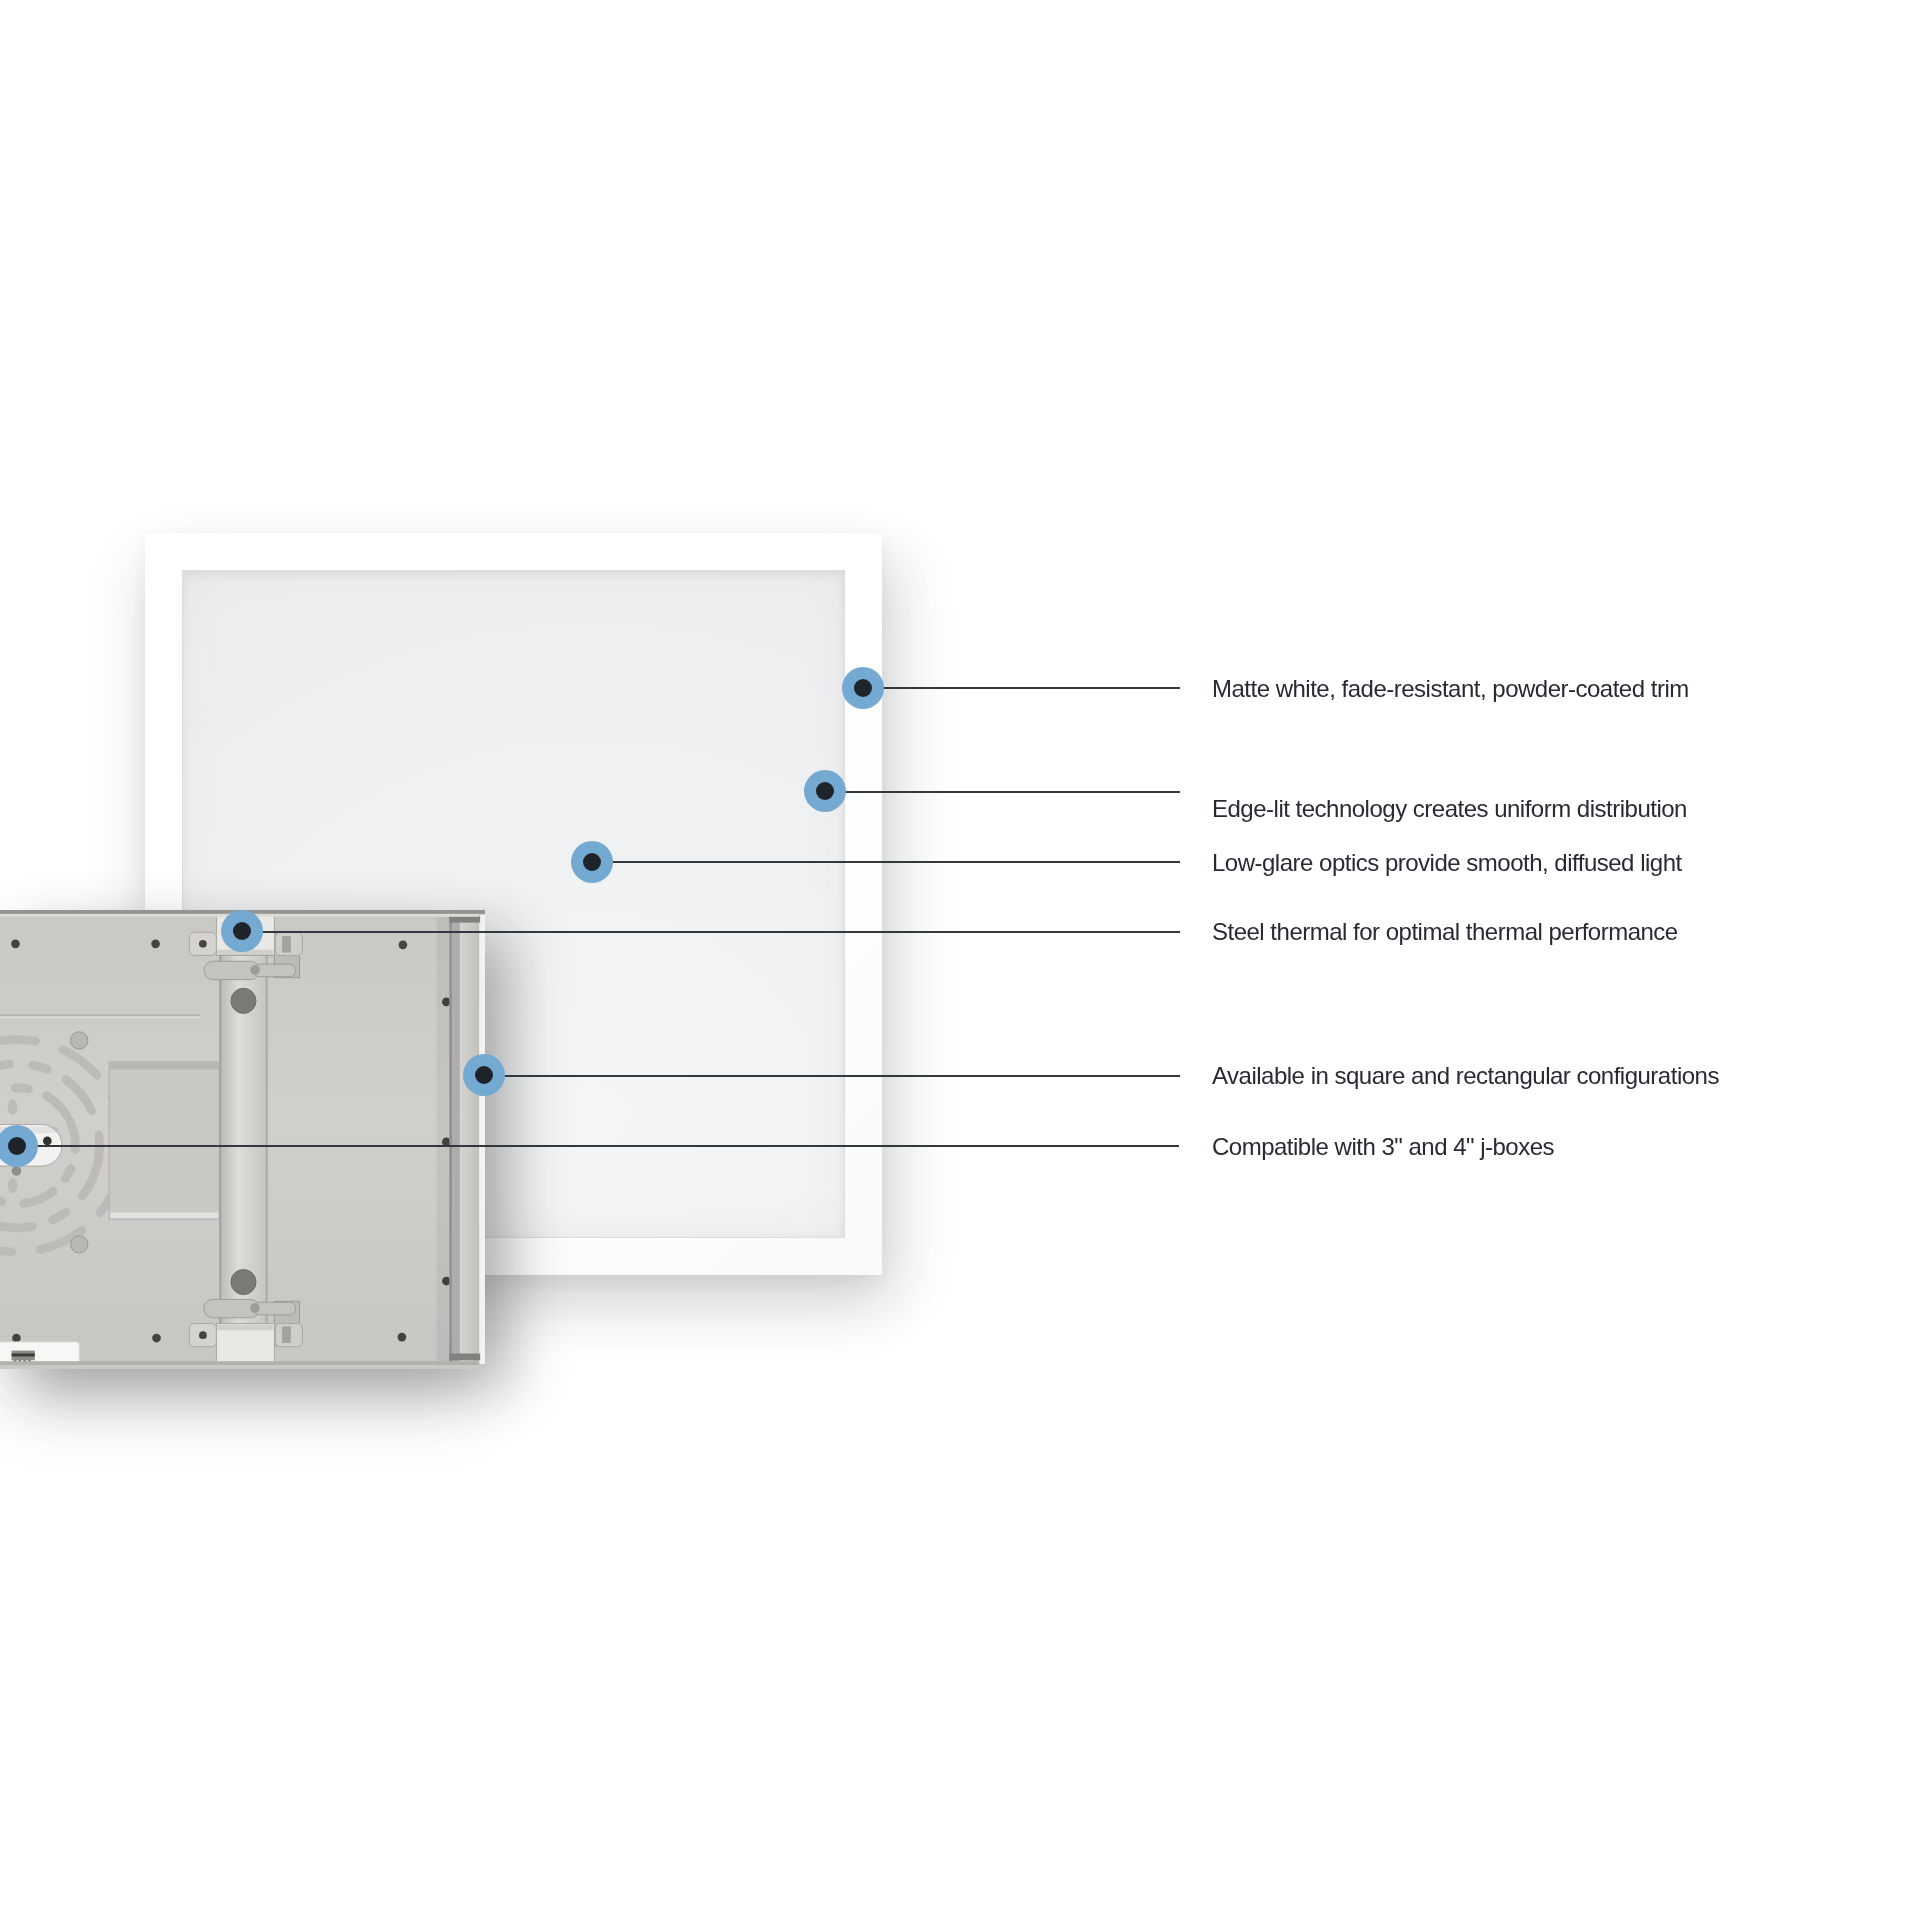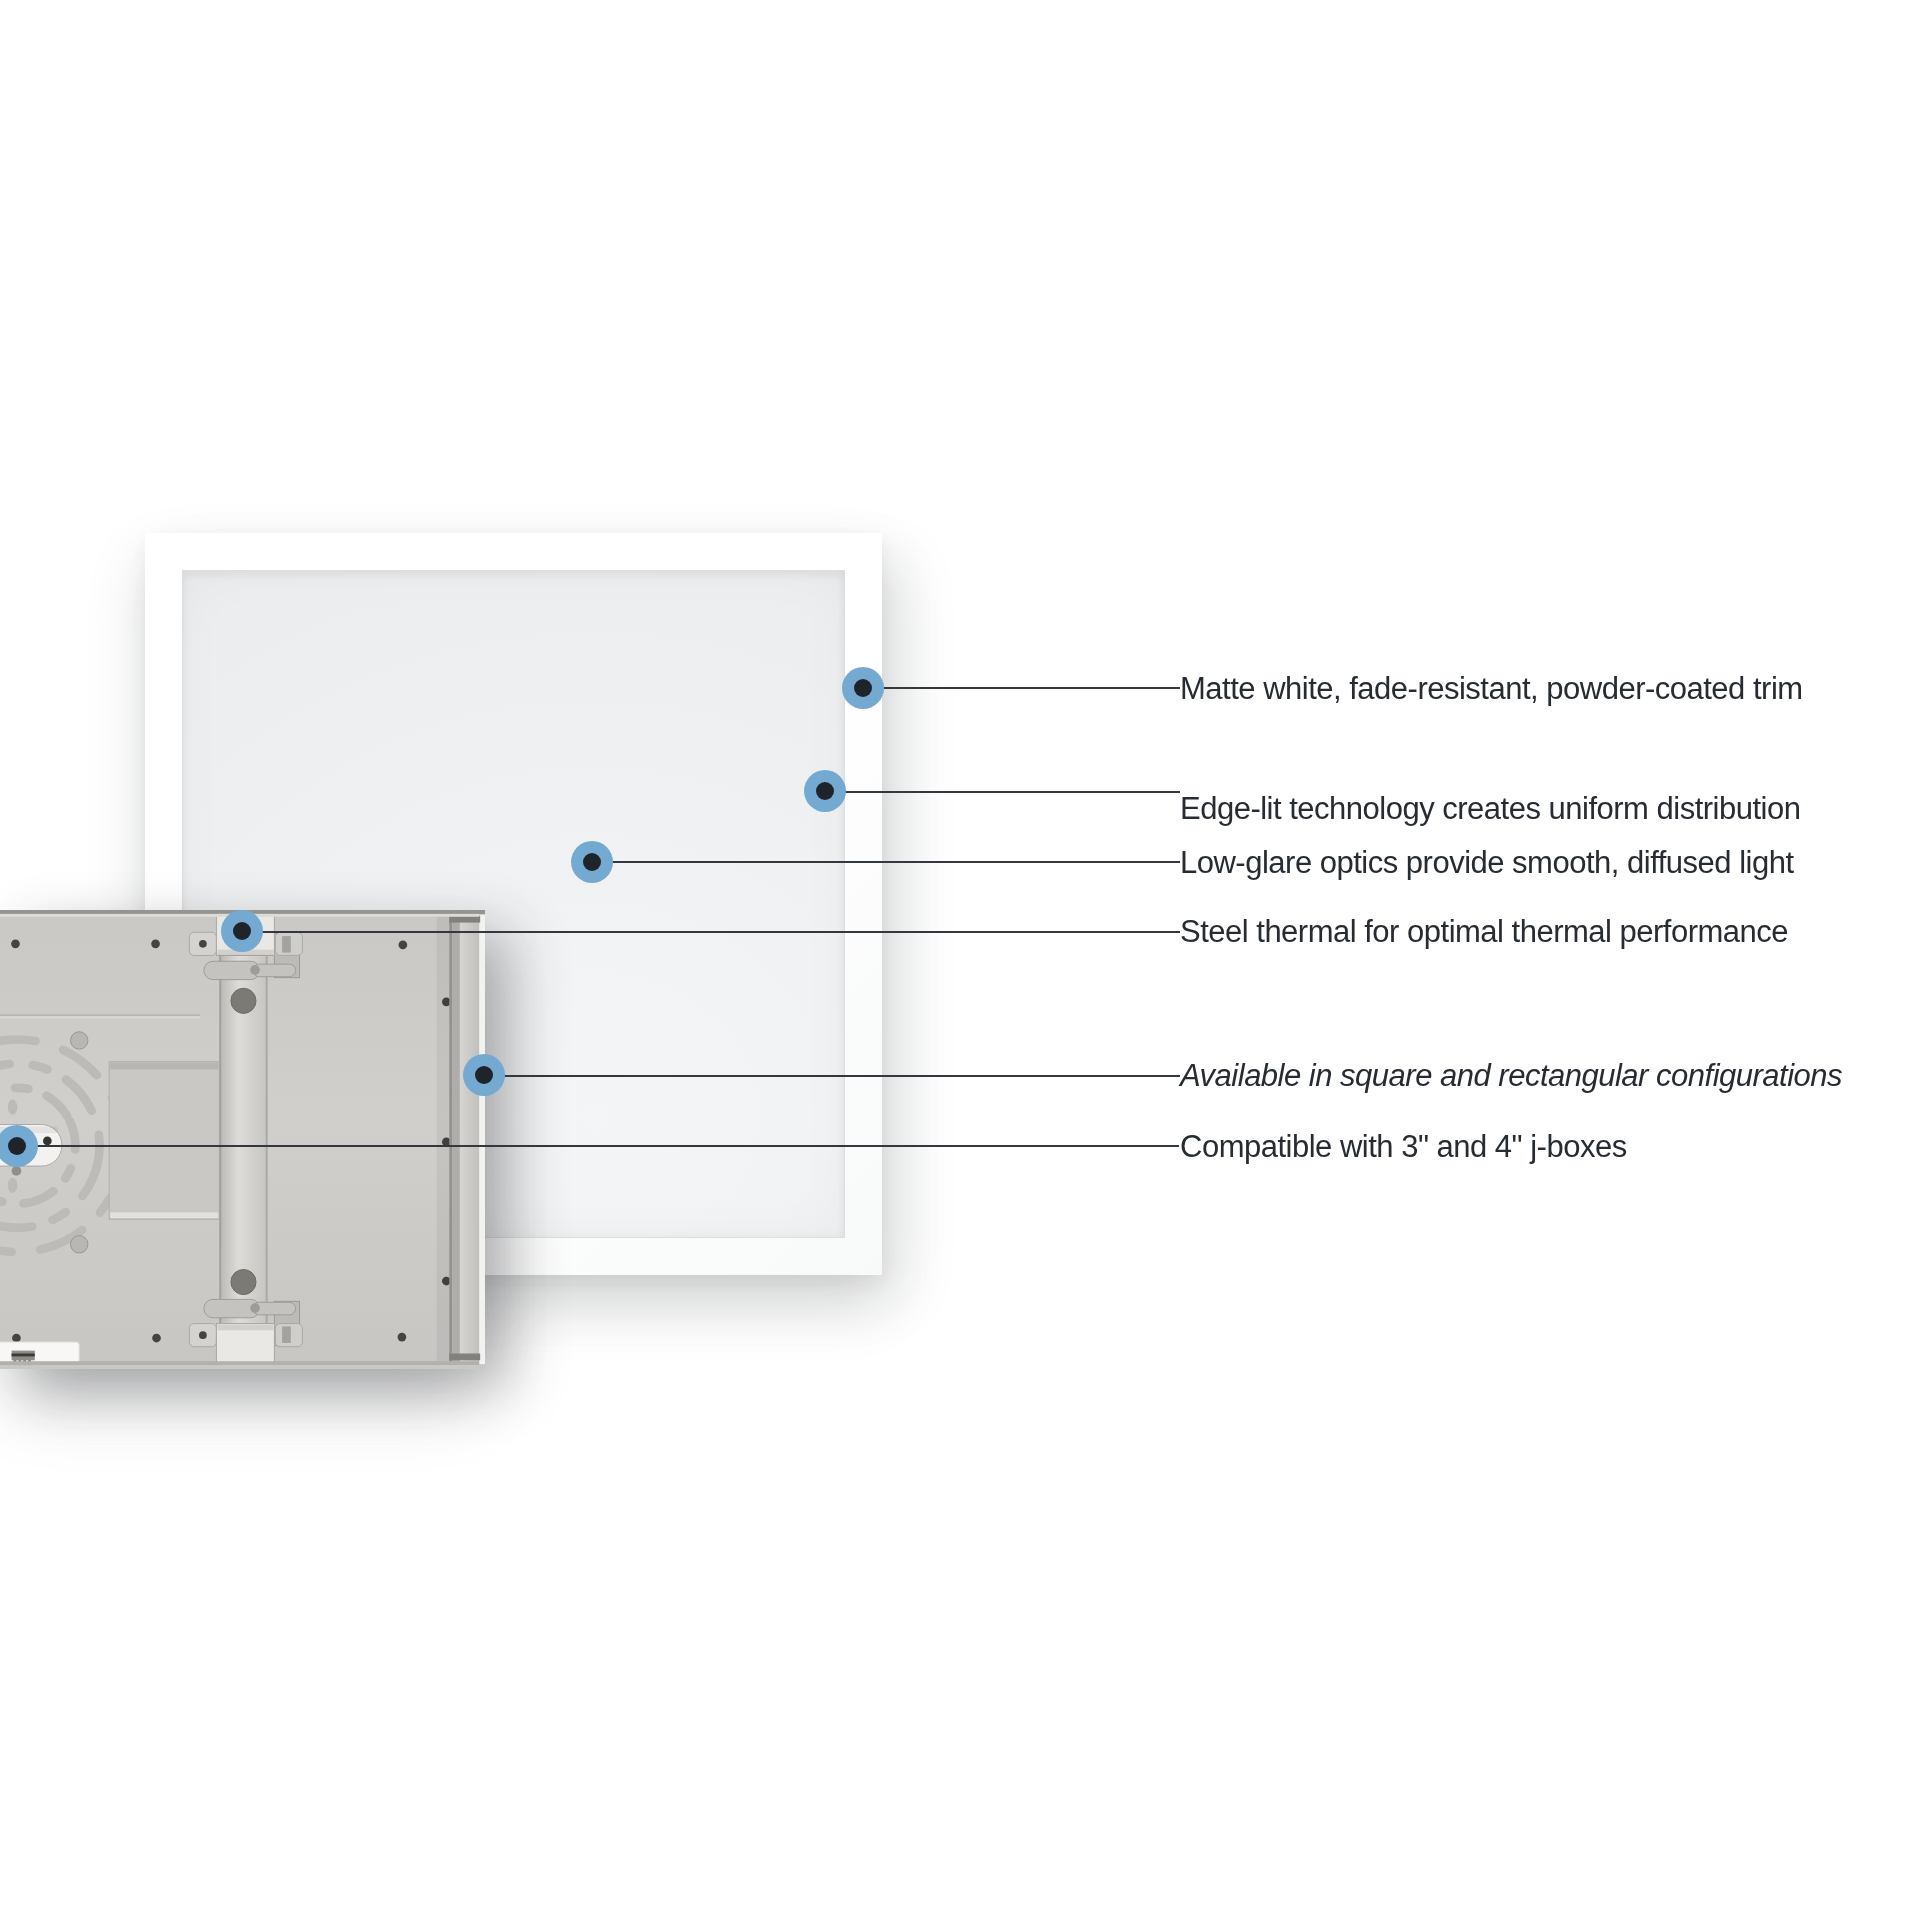--- a/index.html
+++ b/index.html
@@ -62,24 +62,24 @@
   .callout-dot .inner {
     position: absolute;
     left: 50%; top: 50%;
     width: 18.3px; height: 18.3px;
     margin: -9.2px 0 0 -9.2px;
     border-radius: 50%;
     background: #1f242b;
   }
   .callout-label {
     position: absolute;
-    left: 1180px;
+    left: 1212px;
     height: 41px;
     line-height: 41px;
-    font-size: 31px;
+    font-size: 24px;
     letter-spacing: -0.5px;
     color: #272c33;
     white-space: nowrap;
     z-index: 5;
   }
 </style>
 </head>
 <body>
 
 <div class="stage">
@@ -231,21 +231,21 @@
   <div class="callout-line" style="left:242px; top:931px; width:938px;"></div>
   <div class="callout-dot" style="left:221px; top:910px;">
       <span class="inner"></span>
     </div>
   <div class="callout-label" style="top:911px;">Steel thermal for optimal thermal performance</div>
 
   <div class="callout-line" style="left:485px; top:1075px; width:695px;"></div>
   <div class="callout-dot" style="left:463px; top:1054px;">
       <span class="inner"></span>
     </div>
-  <div class="callout-label" style="top:1055px;font-style:italic;">Available in square and rectangular configurations</div>
+  <div class="callout-label" style="top:1055px;">Available in square and rectangular configurations</div>
 
   <div class="callout-line" style="left:17.4px; top:1145px; width:1162px;"></div>
   <div class="callout-dot" style="left:-3.9px; top:1125px;">
       <span class="inner"></span>
     </div>
   <div class="callout-label" style="top:1126px;">Compatible with 3" and 4" j-boxes</div>
 
 </div>
 
 

